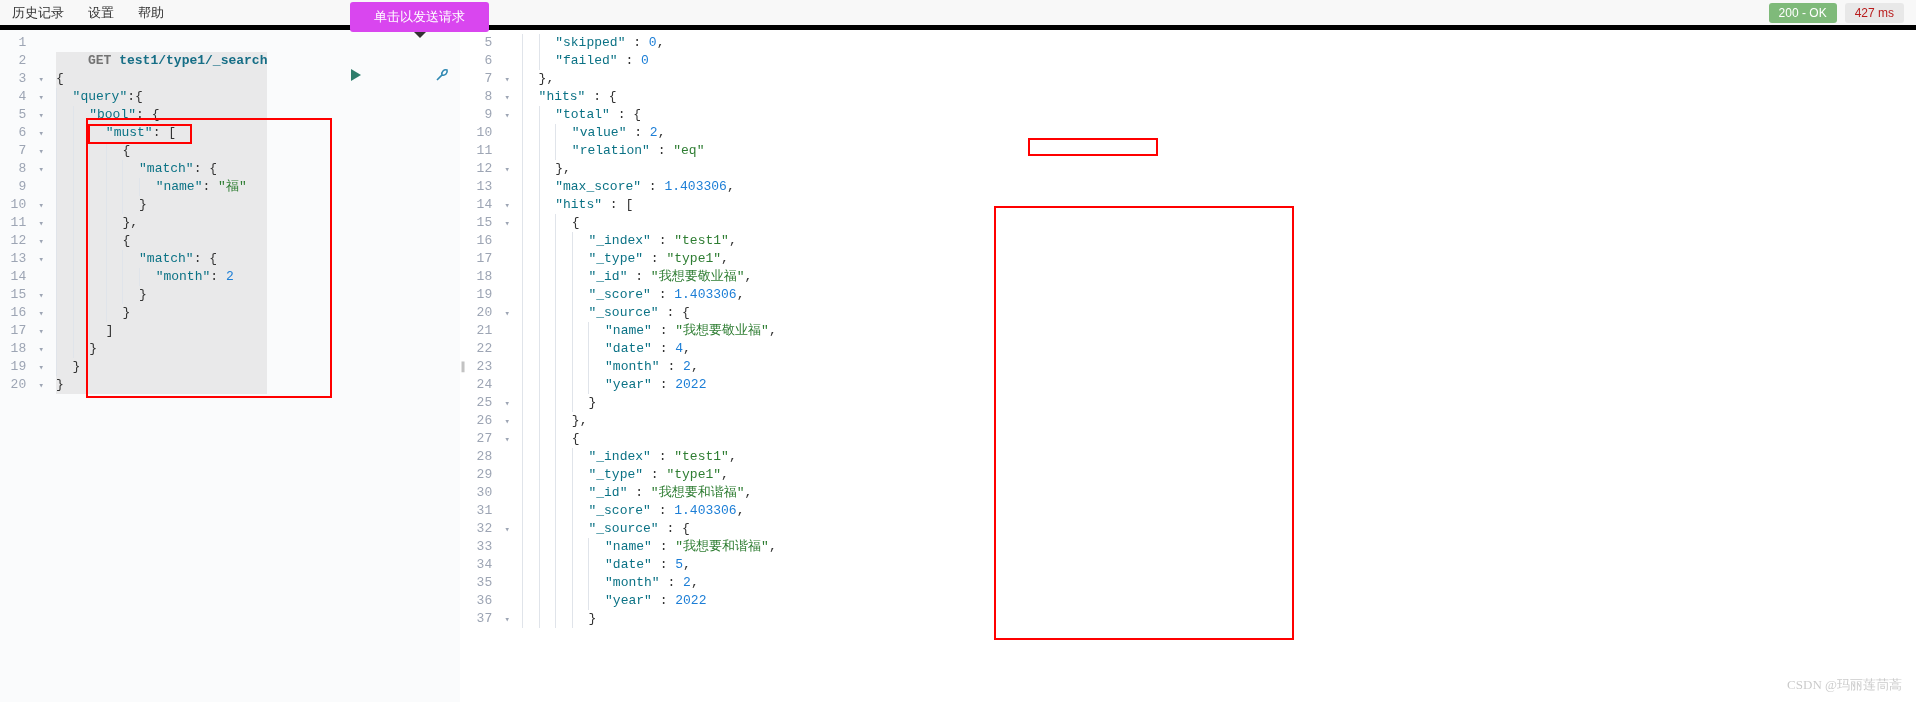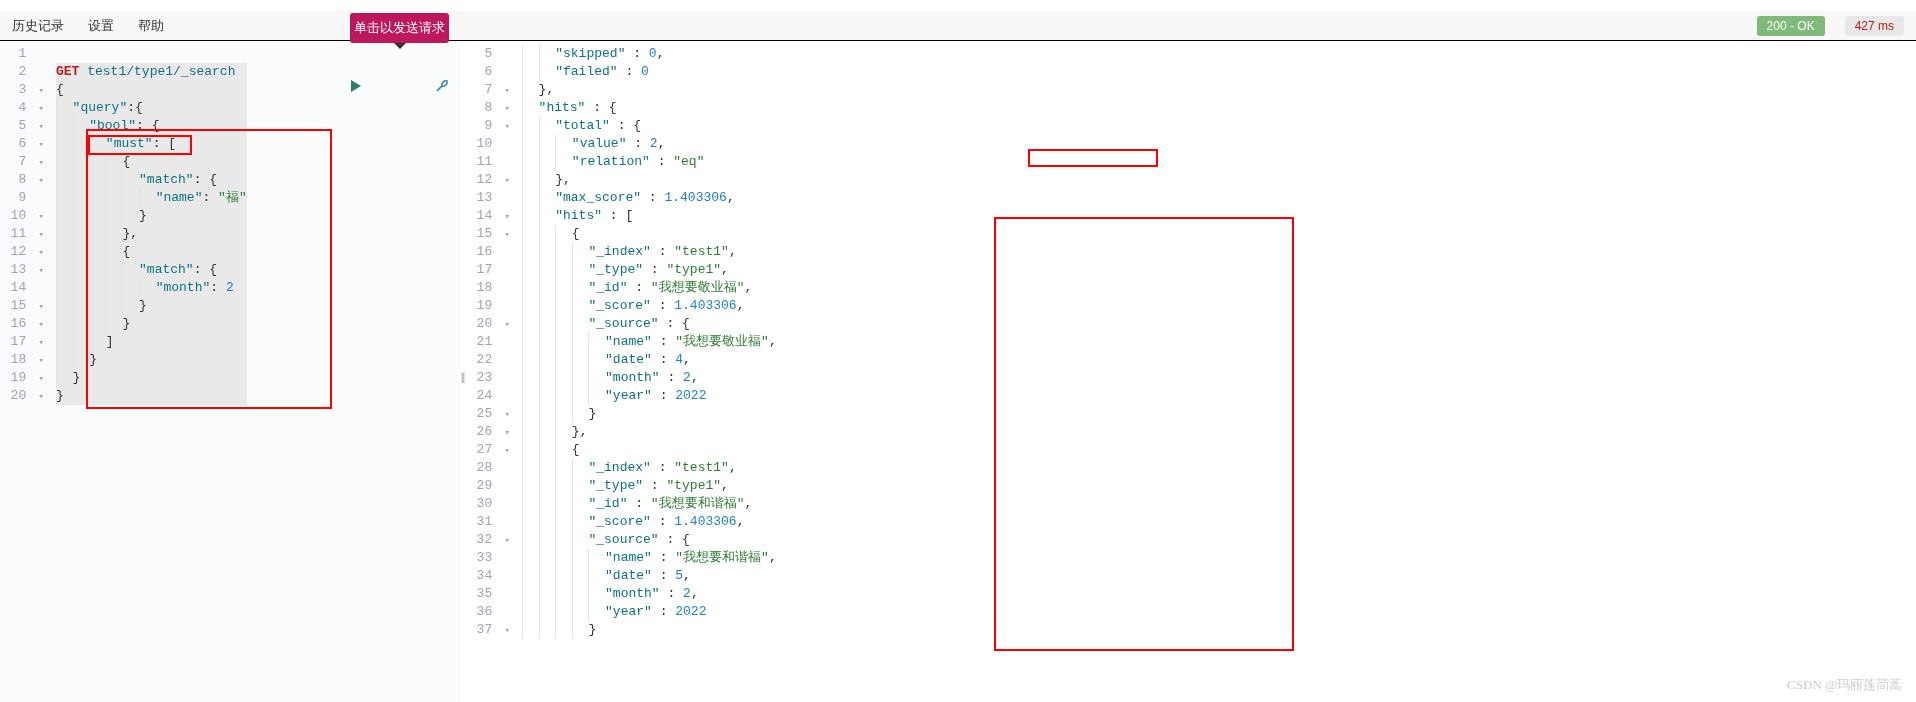--- a/index.html
+++ b/index.html
@@ -8,59 +8,58 @@
     font-size: 13px;
     background: #fff;
     color: #333;
     width: 1916px;
     position: relative;
   }
   .topbar {
     display: flex;
     align-items: center;
     padding: 4px 12px;
-    border-bottom: 1px solid #000000;
+    border-bottom: 5px solid #000000;
     font-family: -apple-system, "Segoe UI", Arial, sans-serif;
     font-size: 13px;
     height: 30px;
     background: #f8f8f8;
     position: relative;
-    margin-top: 11px;
   }
   .topbar .menu-item {
     margin-right: 24px;
     color: #333;
     cursor: pointer;
   }
   .tooltip {
     position: absolute;
     left: 350px;
     top: 2px;
-    background: #be185d;
+    background: #d946ef;
     color: #fff;
-    padding: 6px 4px;
+    padding: 6px 24px;
     border-radius: 3px;
     font-size: 13px;
     white-space: nowrap;
     z-index: 10;
   }
   .tooltip::after {
     content: "";
     position: absolute;
     bottom: -6px;
     left: 50%;
     margin-left: -6px;
     border-width: 6px 6px 0 6px;
     border-style: solid;
     border-color: #333 transparent transparent transparent;
   }
   .status {
     margin-left: auto;
     display: flex;
-    gap: 20px;
+    gap: 8px;
     align-items: center;
   }
   .status .ok {
     background: #7fba7a;
     color: #fff;
     padding: 3px 10px;
     border-radius: 3px;
     font-size: 12px;
   }
   .status .time {
@@ -102,22 +101,22 @@
     user-select: none;
     line-height: 18px;
   }
   .gutter .fold { font-size: 9px; color: #9da5b4; width: 10px; display: inline-block; }
   .code {
     position: absolute;
     left: 56px; top: 0;
     padding: 4px 0;
     line-height: 18px;
   }
-  .hl-method { color: #b91c1c; font-weight: bold; }
-  .hl-path   { color: #166e86; }
+  .hl-method { color: #737373; font-weight: bold; padding-left: 32px; }
+  .hl-path   { color: #166e86; font-weight: bold; }
   .hl-key    { color: #0b7285; }
   .hl-str    { color: #2e7d32; }
   .hl-num    { color: #1c7ed6; }
   .indent-guide { border-left: 1px solid #e0e4ea; display: inline-block; }
   .line { height: 18px; display: block; }
   .line.active-left { background: rgba(70,130,180,0.15); }
   .line.selected { background: rgba(200,200,200,0.35); }
   .runbar {
     position: absolute;
     right: 10px;

